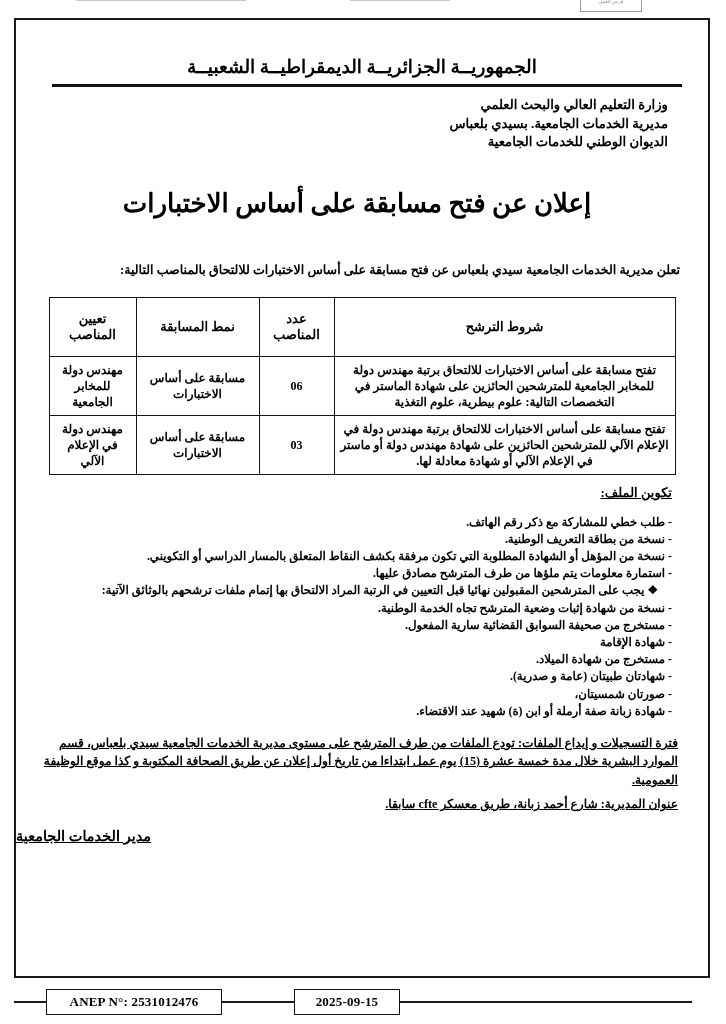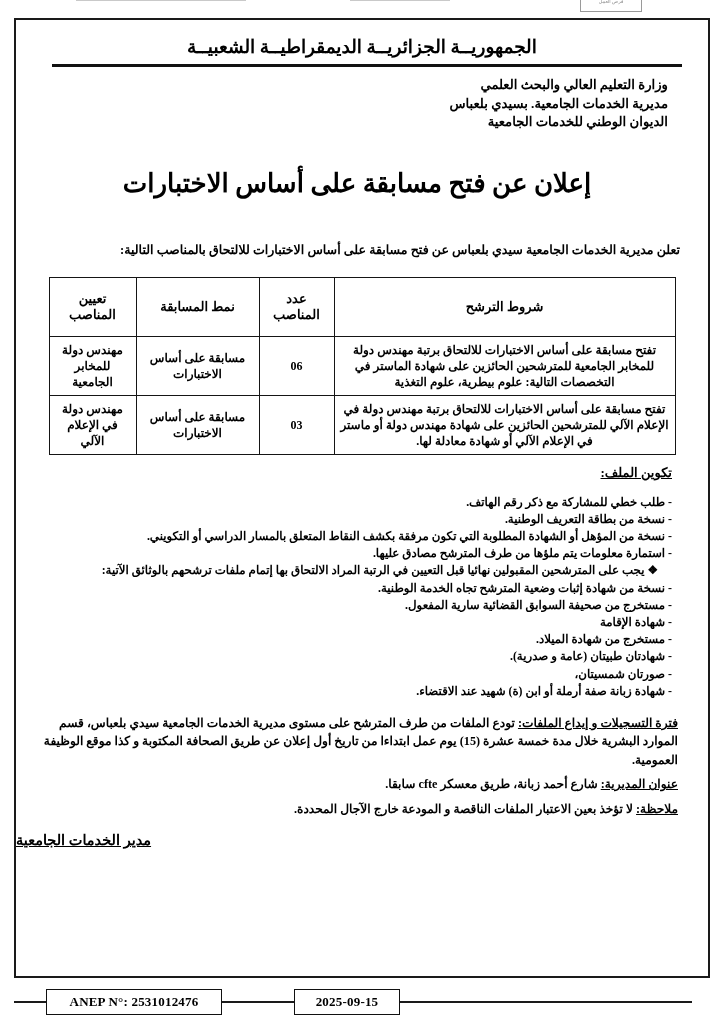--- a/index.html
+++ b/index.html
@@ -60,21 +60,21 @@
     top: 0; left: 0; right: 0; bottom: 0;
     padding: 0;
   }
 
   
   .republic {
     text-align: center;
     font-size: 18.5px;
     font-weight: bold;
     letter-spacing: 0.4px;
-    margin-top: 16px;
+    margin-top: 36px;
     font-family: "Liberation Serif", "DejaVu Serif", serif;
   }
   .rule {
     height: 3px;
     background: #111;
     margin: 6px 26px 0 36px;
   }
 
   .ministry {
     text-align: right;
@@ -163,20 +163,21 @@
     padding-right: 14px;
   }
 
   
   .para {
     margin: 14px 30px 0 22px;
     text-align: right;
     font-size: 12.2px;
     font-weight: bold;
     line-height: 18.5px;
+    text-decoration: underline;
   }
   .para .lbl {
     text-decoration: underline;
   }
   .para.tight { margin-top: 6px; }
 
   .signature {
     margin: 14px 0 0 0;
     text-align: left;
     font-size: 14.5px;
@@ -291,24 +292,20 @@
     <div class="para">
       <span class="lbl">فترة التسجيلات و إيداع الملفات:</span>
       <span>تودع الملفات من طرف المترشح على مستوى مديرية الخدمات الجامعية سيدي بلعباس، قسم الموارد البشرية خلال مدة خمسة عشرة (15) يوم عمل  ابتداءا من تاريخ أول إعلان عن طريق الصحافة المكتوبة و كذا موقع الوظيفة العمومية.</span>
     </div>
 
     <div class="para tight">
       <span class="lbl">عنوان المديرية:</span>
       <span>شارع أحمد زبانة، طريق معسكر cfte سابقا.</span>
     </div>
 
-    <div class="para tight">
-      <span class="lbl">ملاحظة:</span>
-      <span>لا تؤخذ بعين الاعتبار الملفات الناقصة و المودعة خارج الآجال المحددة.</span>
-    </div>
 
     <div class="signature">مدير الخدمات الجامعية</div>
 
   </div>
 </div>
 
 <div class="footer">
   <div class="footer-line"></div>
   <div class="footer-box footer-anep">ANEP N°: 2531012476</div>
   <div class="footer-box footer-date">2025-09-15</div>

